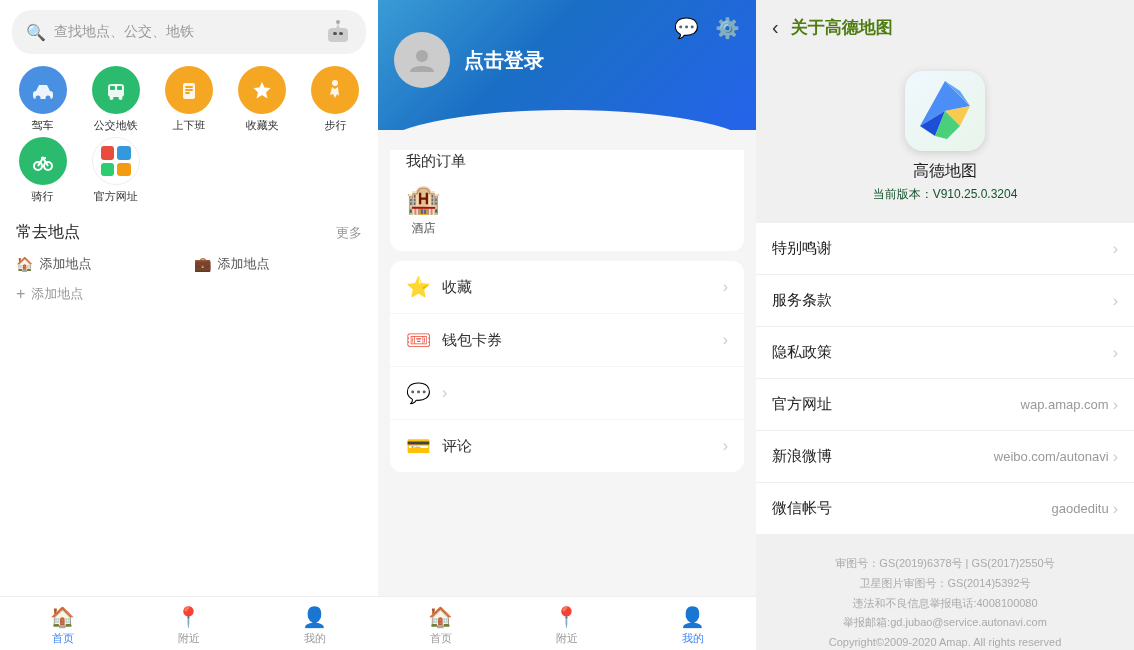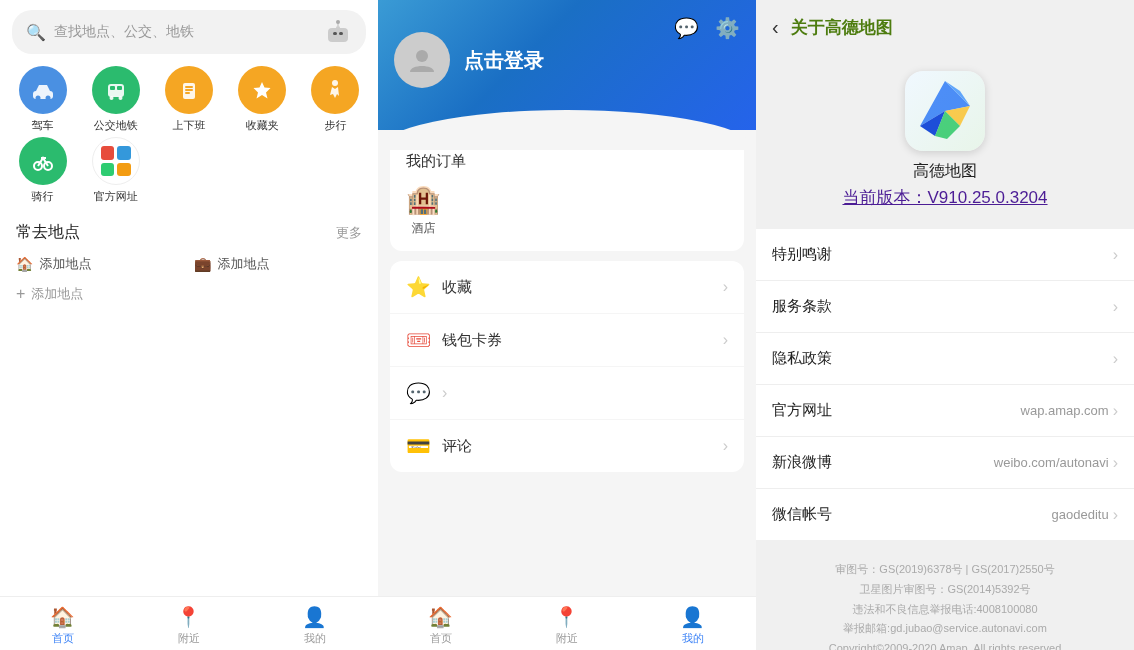--- a/index.html
+++ b/index.html
@@ -380,23 +380,22 @@
     }
 
     .app-name {
       font-size: 16px;
       color: #222;
       font-weight: 500;
       margin-bottom: 4px;
     }
 
     .app-version {
-      font-size: 17px;
-      color: #4c1d95;
-      text-decoration: underline;
+      font-size: 12px;
+      color: #14532d;
     }
 
     .about-menu {
       background: #fff;
       margin: 0;
     }
 
     .about-menu-item {
       display: flex;
       align-items: center;

